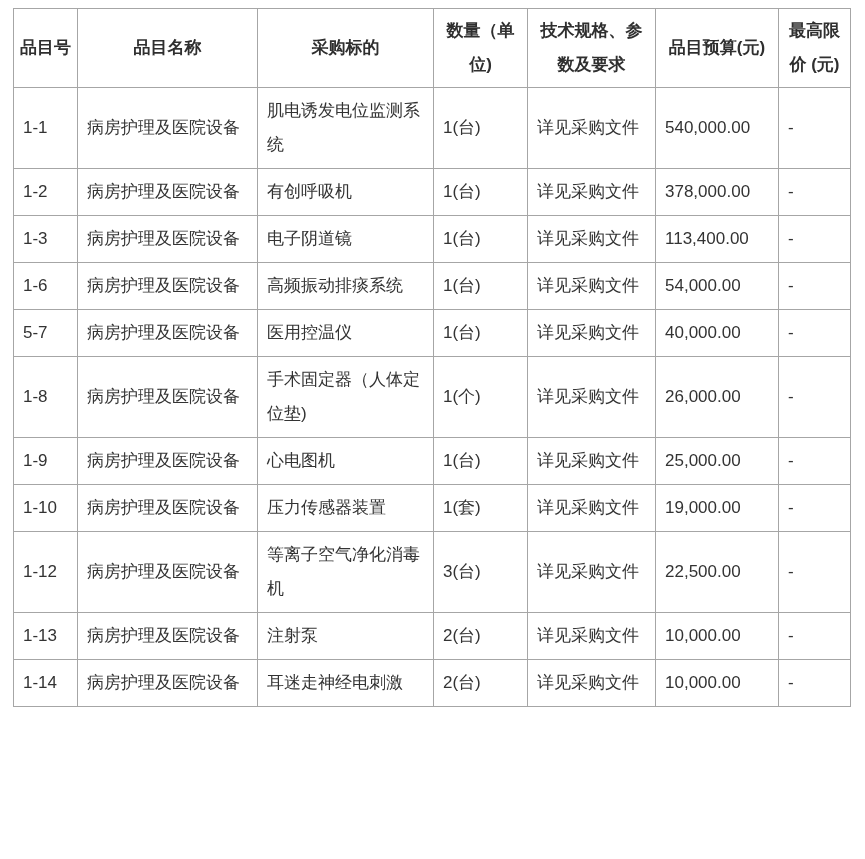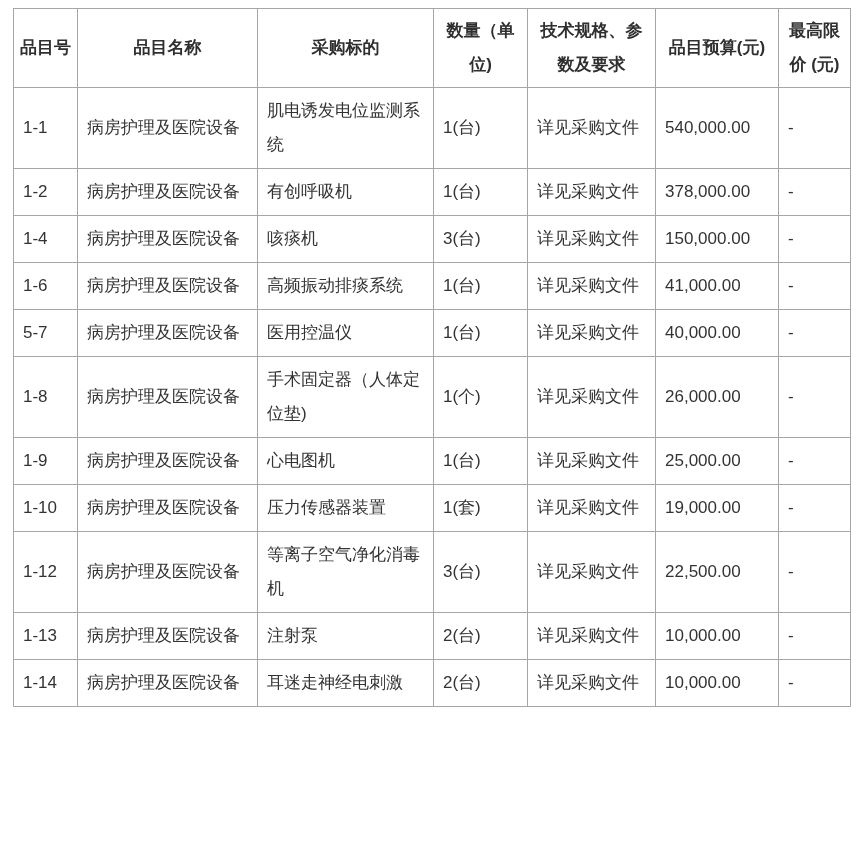--- a/index.html
+++ b/index.html
@@ -90,35 +90,35 @@
         <tr>
           <td>1-2</td>
           <td>病房护理及医院设备</td>
           <td>有创呼吸机</td>
           <td>1(台)</td>
           <td>详见采购文件</td>
           <td>378,000.00</td>
           <td>-</td>
         </tr>
         <tr>
-          <td>1-4</td>
+          <td>1-3</td>
           <td>病房护理及医院设备</td>
-          <td>咳痰机</td>
-          <td>3(台)</td>
+          <td>电子阴道镜</td>
+          <td>1(台)</td>
           <td>详见采购文件</td>
-          <td>150,000.00</td>
+          <td>113,400.00</td>
           <td>-</td>
         </tr>
         <tr>
           <td>1-6</td>
           <td>病房护理及医院设备</td>
           <td>高频振动排痰系统</td>
           <td>1(台)</td>
           <td>详见采购文件</td>
-          <td>41,000.00</td>
+          <td>54,000.00</td>
           <td>-</td>
         </tr>
         <tr>
           <td>5-7</td>
           <td>病房护理及医院设备</td>
           <td>医用控温仪</td>
           <td>1(台)</td>
           <td>详见采购文件</td>
           <td>40,000.00</td>
           <td>-</td>

